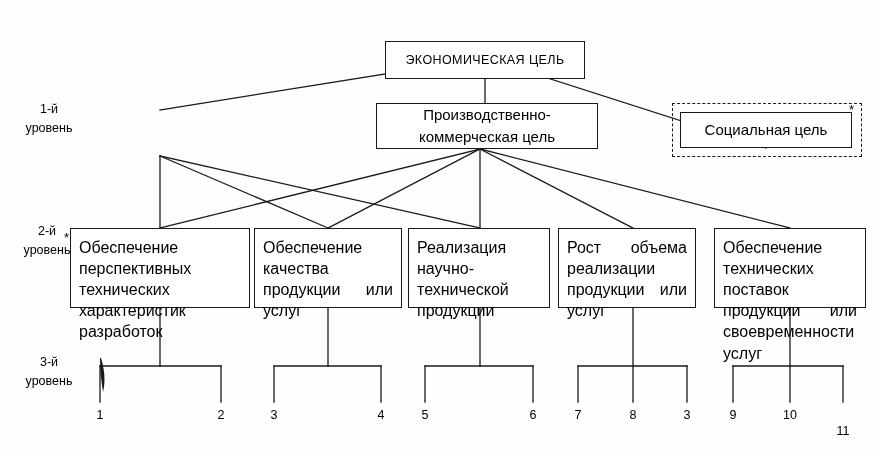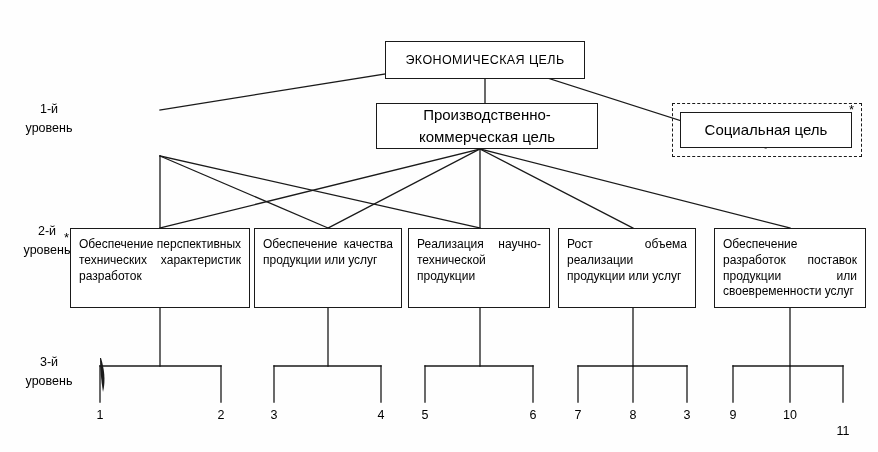--- a/index.html
+++ b/index.html
@@ -55,21 +55,21 @@
   .node.lvl1 {
     height: 46px;
     font-size: 15px;
   }
   .node.lvl1.n-sci   { left: 68px;  top: 110px; width: 182px; }
   .node.lvl1.n-prod  { left: 376px; top: 103px; width: 222px; line-height: 1.45; }
   .node.lvl1.n-soc   { left: 680px; top: 112px; width: 172px; height: 36px; text-align: center; }
   .node.lvl2 {
     top: 228px;
     height: 80px;
-    font-size: 12px;
+    font-size: 16px;
     align-items: flex-start;
     text-align: left;
   }
   .node.lvl2 .txt {
     padding: 8px 8px 0 8px;
     text-align: justify;
     text-align-last: left;
   }
   .node.lvl2.c1 { left: 70px;  width: 180px; }
   .node.lvl2.c2 { left: 254px; width: 148px; }
@@ -209,21 +209,21 @@
   <div class="node lvl2 c3">
     <span class="txt">Реализация  научно-технической продукции</span>
   </div>
   <div class="node lvl2 c2">
     <span class="txt">Обеспечение    качества продукции или услуг</span>
   </div>
   <div class="node lvl2 c4">
     <span class="txt">Рост объема реализации продукции или услуг</span>
   </div>
   <div class="node lvl2 c5">
-    <span class="txt">Обеспечение    разработок поставок продукции или своевременности услуг</span>
+    <span class="txt">Обеспечение    технических поставок продукции или своевременности услуг</span>
   </div>
 
   <div class="leafnum" style="left:91px;  top:408px;">1</div>
   <div class="leafnum" style="left:212px; top:408px;">2</div>
 
   <div class="leafnum" style="left:265px; top:408px;">3</div>
   <div class="leafnum" style="left:372px; top:408px;">4</div>
 
   <div class="leafnum" style="left:416px; top:408px;">5</div>
   <div class="leafnum" style="left:524px; top:408px;">6</div>

